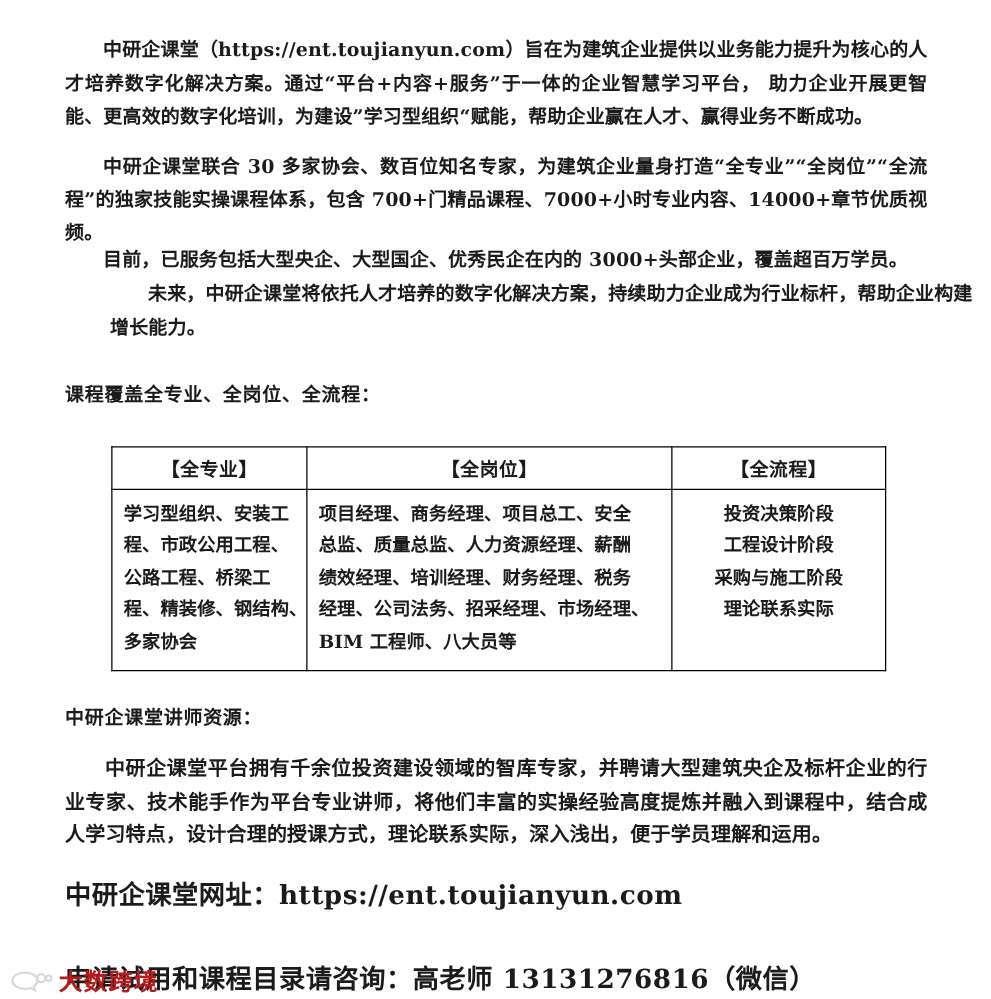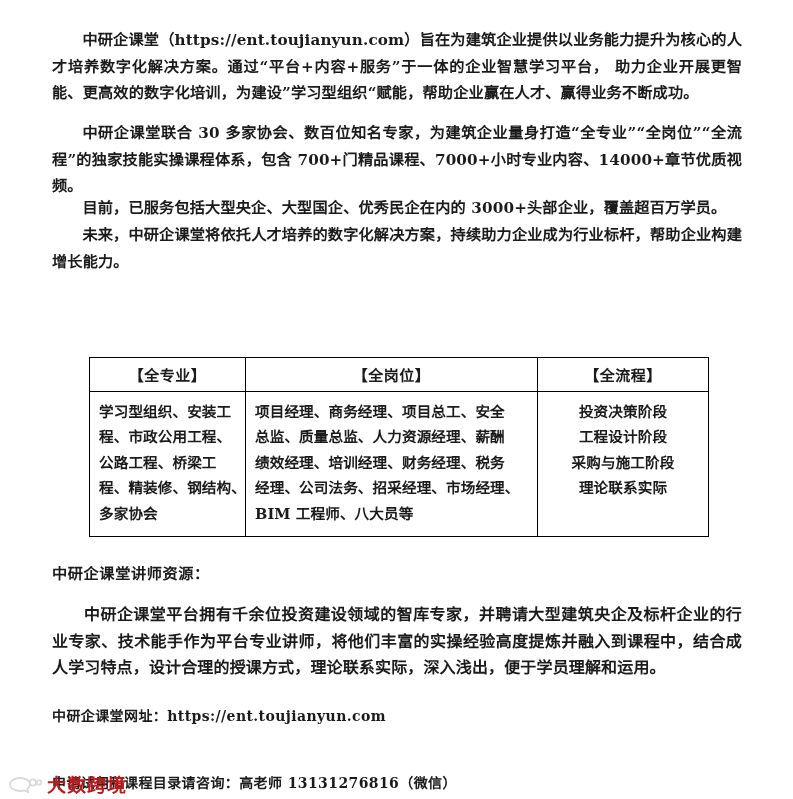--- a/index.html
+++ b/index.html
@@ -34,21 +34,21 @@
     text-align: justify;
     text-justify: inter-ideograph;
     text-indent: 2em;
     letter-spacing: 0.15px;
     font-weight: 600;
   }
 
   .p1 { top: 12px; }
   .p2 { top: 105px; }
   .p3 { top: 180px; }
-  .p4 { top: 207px; }
+  .p4 { top: 207px; margin-left: 36px; }
 
   
   .heading {
     position: absolute;
     left: 52px;
     width: 700px;
     font-size: 15.2px;
     line-height: 26px;
     font-weight: 700;
     letter-spacing: 0.6px;
@@ -66,21 +66,21 @@
     text-align: justify;
     text-justify: inter-ideograph;
     text-indent: 2em;
     font-weight: 600;
     letter-spacing: 0.15px;
   }
 
   .footline {
     position: absolute;
     left: 52px;
-    font-size: 14px;
+    font-size: 21px;
     line-height: 26px;
     font-weight: 600;
     letter-spacing: 0.4px;
   }
   .f-website { top: 703px; }
   .f-contact { top: 770px; }
 
   
   .tbl-wrap {
     position: absolute;
@@ -166,20 +166,21 @@
 </head>
 <body>
 
 <div class="page">
 
   <p class="para p1">中研企课堂（https://ent.toujianyun.com）旨在为建筑企业提供以业务能力提升为核心的人才培养数字化解决方案。通过“平台+内容+服务”于一体的企业智慧学习平台， 助力企业开展更智能、更高效的数字化培训，为建设”学习型组织“赋能，帮助企业赢在人才、赢得业务不断成功。</p>
   <p class="para p2">中研企课堂联合 30 多家协会、数百位知名专家，为建筑企业量身打造“全专业”“全岗位”“全流程”的独家技能实操课程体系，包含 700+门精品课程、7000+小时专业内容、14000+章节优质视频。</p>
   <p class="para p3">目前，已服务包括大型央企、大型国企、优秀民企在内的 3000+头部企业，覆盖超百万学员。</p>
   <p class="para p4">未来，中研企课堂将依托人才培养的数字化解决方案，持续助力企业成为行业标杆，帮助企业构建增长能力。</p>
 
+  <div class="heading h-coverage">课程覆盖全专业、全岗位、全流程：</div>
 
   <div class="tbl-wrap">
     <table class="course-table">
       <thead>
         <tr>
           <td class="col-a">【全专业】</td>
           <td class="col-b">【全岗位】</td>
           <td class="col-c">【全流程】</td>
         </tr>
       </thead>

